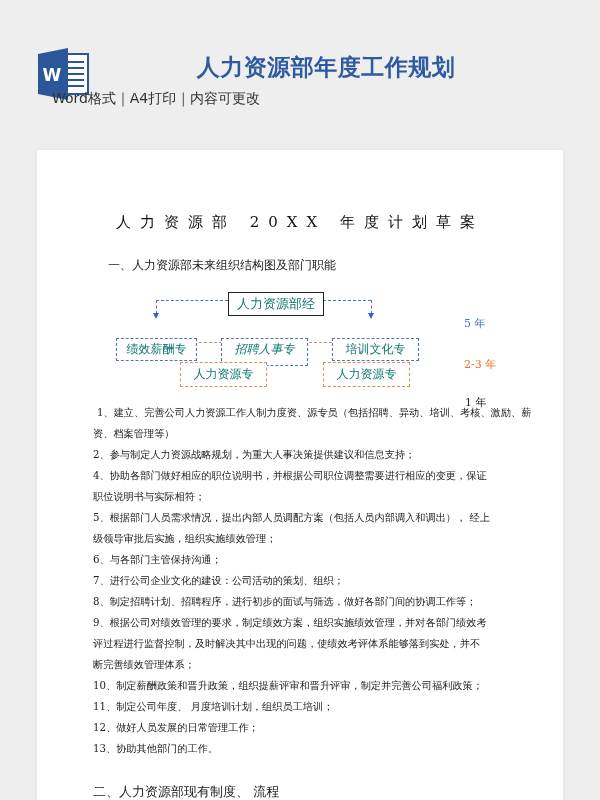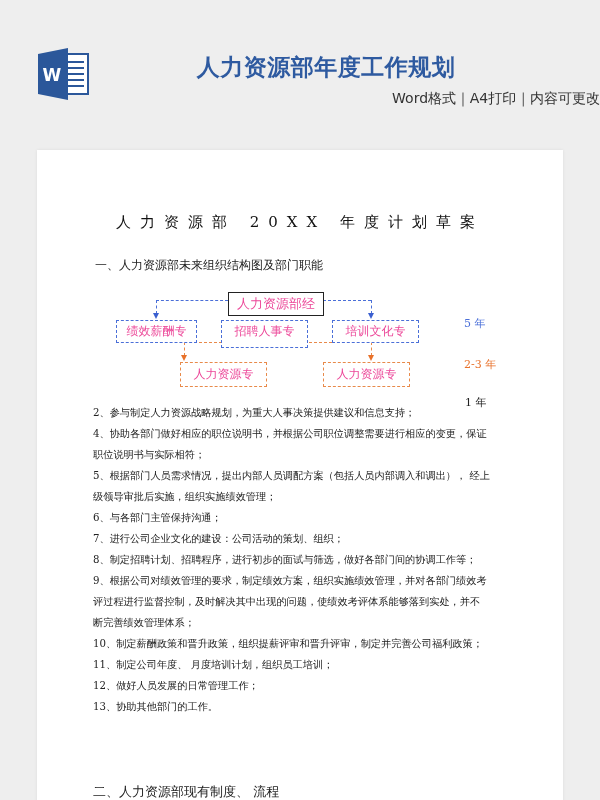--- a/index.html
+++ b/index.html
@@ -11,43 +11,43 @@
   .abs { position:absolute; }
   
   .word-icon { left:38px; top:48px; width:52px; height:52px; }
   .hdr-title {
     left:0; width:600px; top:52px; text-align:center;
     padding-left:52px; box-sizing:border-box;
     font-family:"DejaVu Sans","Liberation Sans",sans-serif;
     font-size:23px; font-weight:bold; color:#2e5aa0; letter-spacing:0.5px;
   }
   .hdr-sub {
-    left:0; width:600px; top:90px; text-align:right;
+    left:0; width:600px; top:90px; text-align:left;
     padding-left:52px; box-sizing:border-box;
     font-family:"DejaVu Sans","Liberation Sans",sans-serif;
     font-size:14px; color:#333;
   }
   
   .page {
     left:37px; top:150px; width:526px; height:660px; background:#ffffff;
     box-shadow:0 0 3px rgba(0,0,0,0.08);
   }
   .doc-title {
     left:37px; width:526px; top:213px; text-align:center;
     font-size:15px; color:#111; letter-spacing:9px;
   }
-  .sec-head { left:95px; top:257px; font-size:12px; color:#222; }
+  .sec-head { left:108px; top:257px; font-size:12px; color:#222; }
   .sec-head2 { left:93px; top:783px; font-size:13px; color:#222; }
 
   
   .box {
     position:absolute; box-sizing:border-box; text-align:center;
-    font-size:12px; color:#ec4899; background:#fff;
+    font-size:12px; color:#0f766e; background:#fff;
   }
-  .box.blue { border:1.5px dashed #4a6fd8; }
+  .box.blue { border:1.5px dashed #4a6fd8;margin-top:18px; }
   .box.orange { border:1.5px dashed #e88a4a; }
   .box.black { border:1.5px solid #222; font-size:13px; }
   .line { position:absolute; }
   .hline-blue { border-top:1.5px dashed #4a6fd8; height:0; }
   .vline-blue { border-left:1.5px dashed #4a6fd8; width:0; }
   .hline-orange { border-top:1.5px dashed #e88a4a; height:0; }
   .vline-orange { border-left:1.5px dashed #e88a4a; width:0; }
   .arrow-blue { width:0; height:0; border-left:3.5px solid transparent; border-right:3.5px solid transparent; border-top:6px solid #3a5fd0; }
   .arrow-orange { width:0; height:0; border-left:3.5px solid transparent; border-right:3.5px solid transparent; border-top:6px solid #e8712a; }
 
@@ -92,32 +92,36 @@
 
   <div class="line hline-orange" style="left:184px; top:342px; width:188px;"></div>
   <div class="line vline-orange" style="left:184px; top:342px; height:14px;"></div>
   <div class="line arrow-orange" style="left:181px; top:355px;"></div>
   <div class="line vline-orange" style="left:371px; top:342px; height:14px;"></div>
   <div class="line arrow-orange" style="left:368px; top:355px;"></div>
 
   <div class="box black" style="left:228px; top:292px; width:96px; height:24px; line-height:21px;">人力资源部经</div>
 
   <div class="box blue" style="left:116px; top:320px; width:81px; height:23px; line-height:20px;">绩效薪酬专</div>
-  <div class="box blue" style="left:221px; top:320px; width:87px; height:28px; line-height:20px;">招聘人事专</div>
+  <div class="box blue" style="left:221px; top:320px; width:87px; height:28px; line-height:20px;font-style:italic;">招聘人事专</div>
   <div class="box blue" style="left:332px; top:320px; width:87px; height:23px; line-height:20px;">培训文化专</div>
 
   <div class="box orange" style="left:180px; top:362px; width:87px; height:25px; line-height:22px;">人力资源专</div>
   <div class="box orange" style="left:323px; top:362px; width:87px; height:25px; line-height:22px;">人力资源专</div>
 
   <div class="abs side-label" style="left:464px; top:316px; color:#4a6fd8;">5 年</div>
   <div class="abs side-label" style="left:464px; top:357px; color:#e8712a;">2-3 年</div>
   <div class="abs side-label" style="left:465px; top:395px; color:#222;">1 年</div>
 </div>
 
 <div class="para" style="top:402px; line-height:21px;">
+  <div>
+    <span class="line-text" style="padding-left:4px;">1、建立、完善公司人力资源工作人制力度资、源专员（包括招聘、异动、培训、考核、激励、薪</span>
+    <span class="line-text">资、档案管理等）</span>
+  </div>
   <div>
     <span class="line-text">2、参与制定人力资源战略规划，为重大人事决策提供建议和信息支持；</span>
   </div>
   <div>
     <span class="line-text">4、协助各部门做好相应的职位说明书，并根据公司职位调整需要进行相应的变更，保证</span>
     <span class="line-text">职位说明书与实际相符；</span>
   </div>
   <div>
     <span class="line-text">5、根据部门人员需求情况，提出内部人员调配方案（包括人员内部调入和调出）， 经上</span>
     <span class="line-text">级领导审批后实施，组织实施绩效管理；</span>

